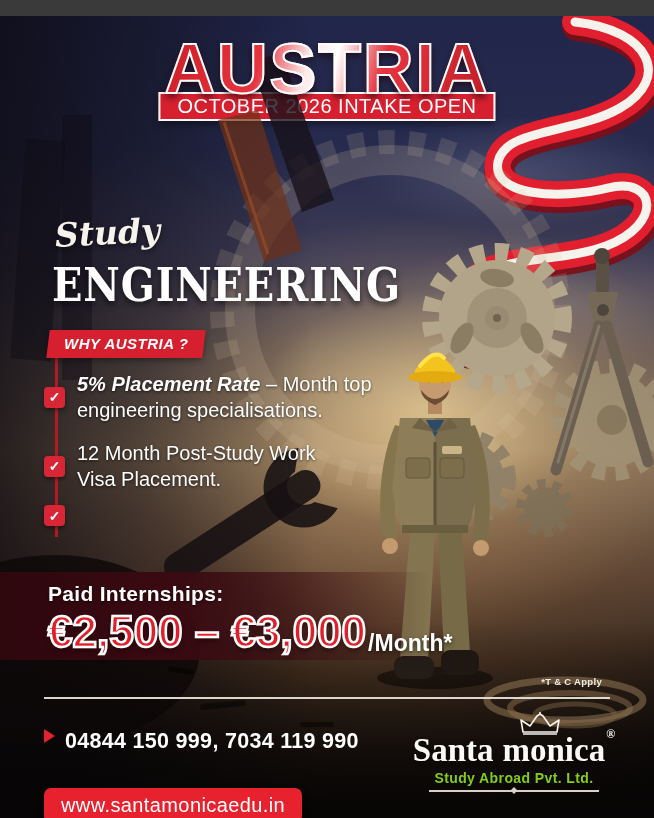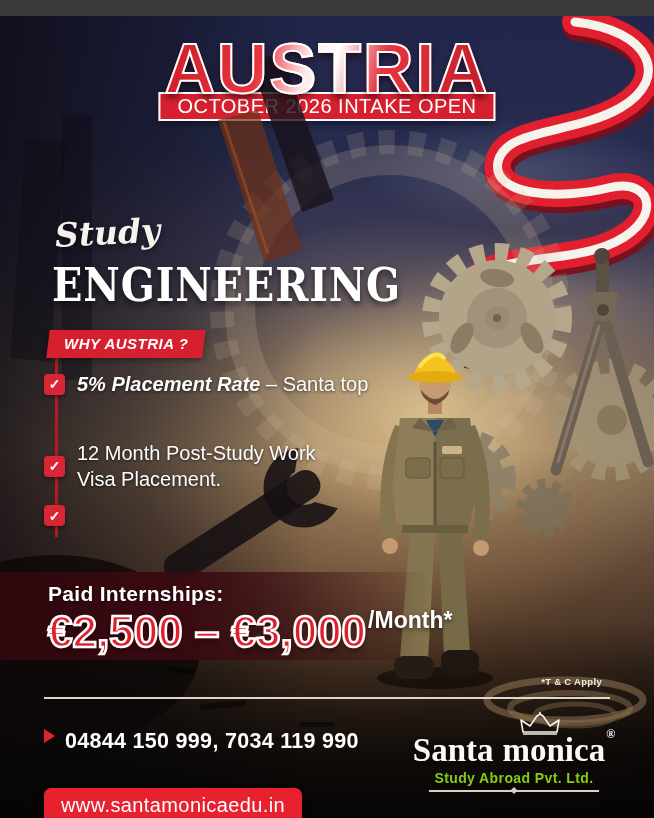--- a/index.html
+++ b/index.html
@@ -76,21 +76,21 @@
   .btext span{display:inline;}
   .btext .row{display:block;}
   .hl{font-weight:bold;font-style:italic;}
   
   .intern-strip{
     position:absolute;left:0;top:572px;width:526px;height:88px;z-index:6;
     background:linear-gradient(90deg,#2e070d 0%,#3a0a11 32%,rgba(58,10,17,.55) 58%,rgba(58,10,17,0) 82%);
     padding:10px 0 0 48px;box-sizing:border-box;
   }
   .intern-label{font-size:21px;font-weight:bold;letter-spacing:.3px;text-shadow:0 1px 3px rgba(0,0,0,.6);}
-  .intern-amount{display:flex;align-items:flex-start;margin-top:1px;}
+  .intern-amount{display:flex;align-items:flex-end;margin-top:1px;}
   .amount{
     font-size:44px;font-weight:bold;letter-spacing:0;color:#e01f2a;
     -webkit-text-stroke:2.5px #ffffff;
     text-shadow:0 4px 5px rgba(20,0,0,.55);
   }
   .per{font-size:23px;font-weight:bold;color:#fff;margin-left:2px;text-shadow:0 2px 4px rgba(0,0,0,.6);}
   
   .tnc{position:absolute;top:676px;right:52px;font-size:9.5px;font-weight:bold;letter-spacing:.3px;color:#efece4;z-index:8;}
   .rule{position:absolute;top:697px;left:44px;width:566px;height:2px;background:#e6e1d6;opacity:.95;z-index:8;}
   
@@ -250,21 +250,22 @@
   </div>
 
   <div class="why-badge">
     <span>WHY AUSTRIA ?</span>
   </div>
   <div class="rail"></div>
 
   <div class="bullet b1">
     <span class="check">✓</span>
     <div class="btext">
-      <span class="row"><span class="hl">5% Placement Rate</span><span> – Santa top</span></span>
+      <span class="row"><span class="hl">5% Placement Rate</span><span> – Month top</span></span>
+      <span class="row">engineering specialisations.</span>
     </div>
   </div>
 
   <div class="bullet b2">
     <span class="check">✓</span>
     <div class="btext">
       <span class="row">12 Month Post-Study Work</span>
       <span class="row">Visa Placement.</span>
     </div>
   </div>

